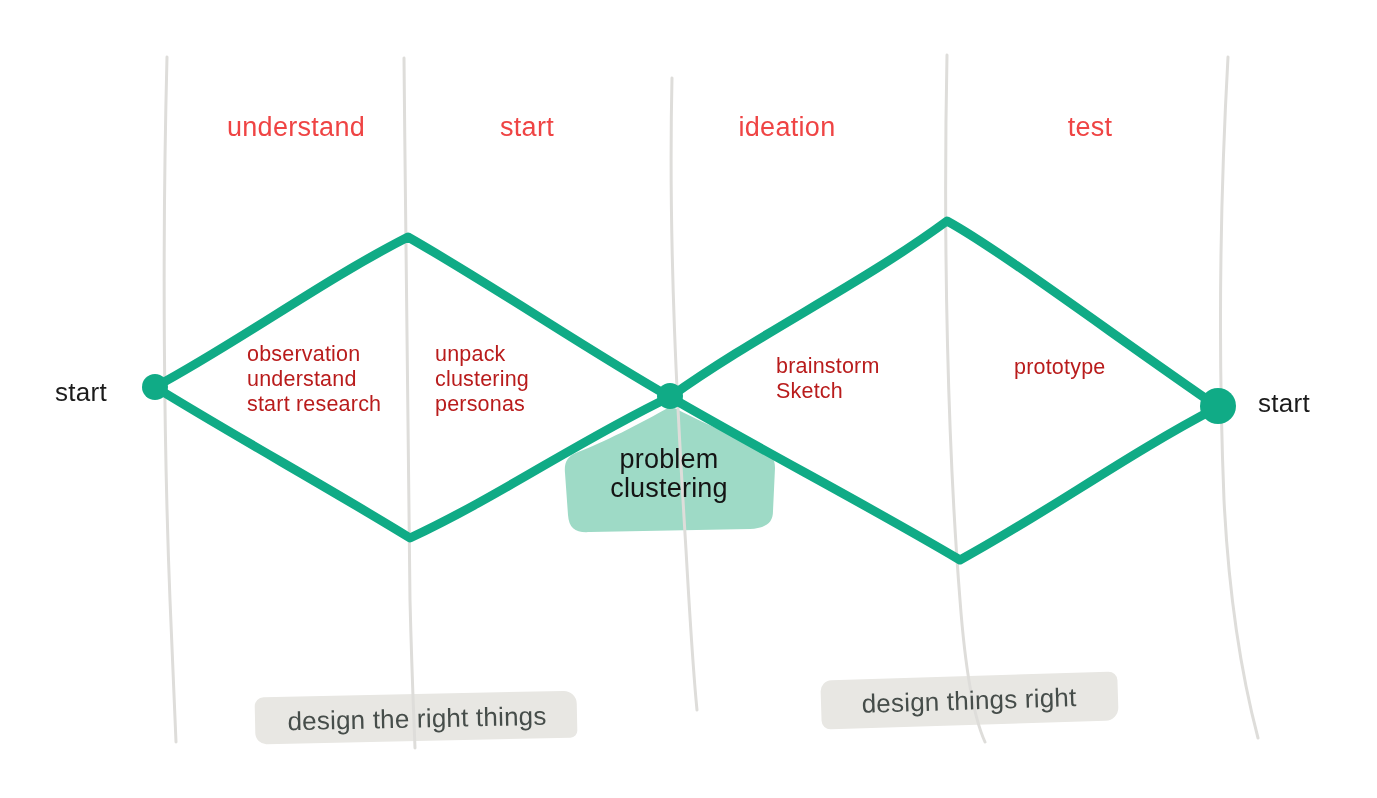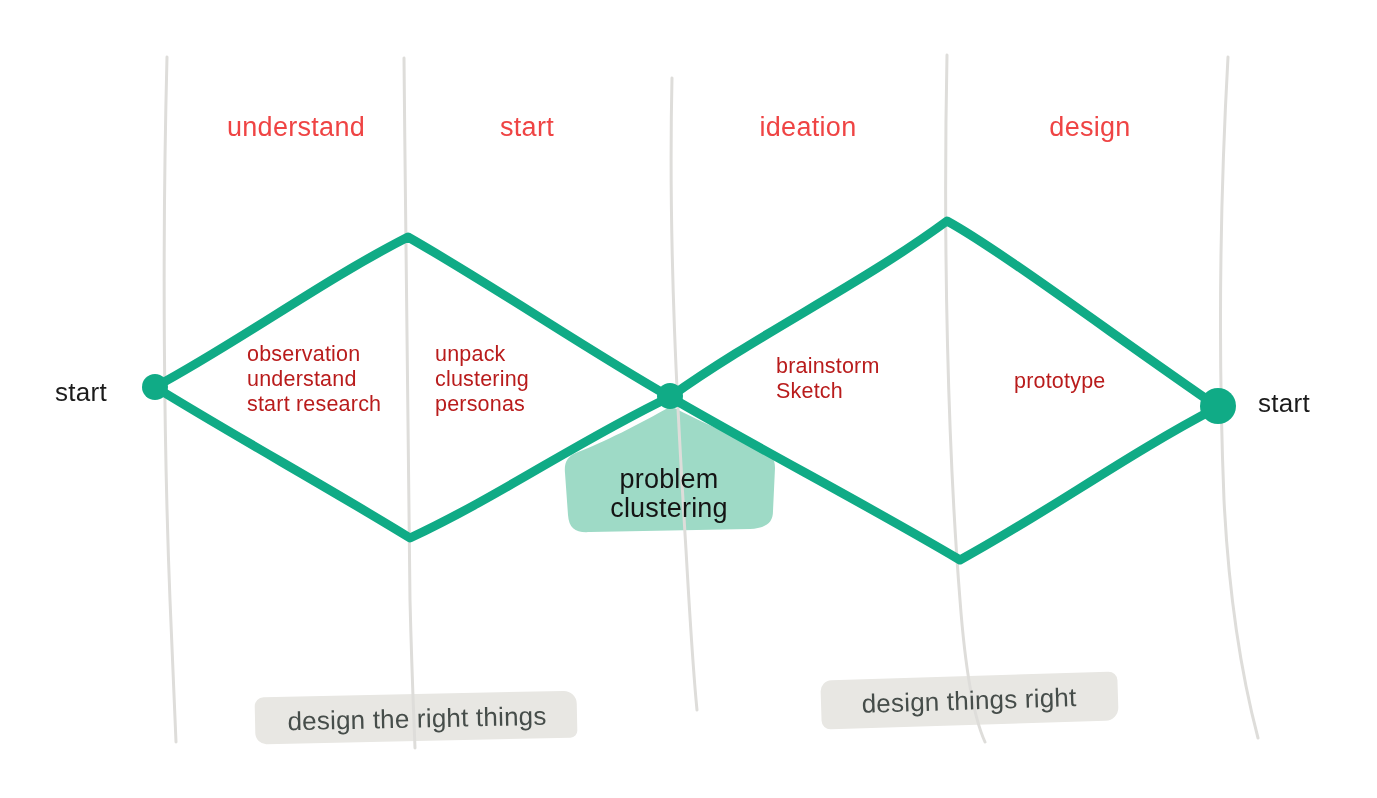--- a/index.html
+++ b/index.html
@@ -23,21 +23,21 @@
   }
   .endpoint{
     transform:translate(-50%,-50%);
     font-size:26px;color:#1b1b1b;letter-spacing:.3px;
   }
   .methods{
     font-size:21.5px;line-height:25px;color:#b91c1c;letter-spacing:.2px;
   }
   .milestone{
     left:669px;top:445px;transform:translateX(-50%);
-    text-align:center;font-size:27px;line-height:29px;color:#141414;letter-spacing:.2px;margin-top:20px;
+    text-align:center;font-size:27px;line-height:29px;color:#141414;letter-spacing:.2px;
   }
   .banner-label{
     transform:translate(-50%,-50%) rotate(-1.2deg);
     font-size:26px;color:#464d4a;letter-spacing:.2px;
   }
   .banner-label.right{transform:translate(-50%,-50%) rotate(-1.8deg);}
 </style>
 </head>
 <body>
 
@@ -71,41 +71,41 @@
            C860,501 770,455 670,397 Z"></path>
     </g>
 
     <circle cx="155" cy="387" r="13" fill="#10ab86"></circle>
     <circle cx="670" cy="396" r="13" fill="#10ab86"></circle>
     <circle cx="1218" cy="406" r="18" fill="#10ab86"></circle>
   </svg>
 
   <div class="txt phase-label" style="left:296px">understand</div>
   <div class="txt phase-label" style="left:527px">start</div>
-  <div class="txt phase-label" style="left:808px">ideation</div>
-  <div class="txt phase-label" style="left:1090px">design</div>
+  <div class="txt phase-label" style="left:787px">ideation</div>
+  <div class="txt phase-label" style="left:1090px">test</div>
 
   <div class="txt endpoint" style="left:81px;top:392px">start</div>
   <div class="txt endpoint" style="left:1284px;top:403px">start</div>
 
   <div class="txt methods" style="left:247px;top:342px">
     <div>observation</div>
     <div>understand</div>
     <div>start research</div>
   </div>
   <div class="txt methods" style="left:435px;top:342px">
     <div>unpack</div>
     <div>clustering</div>
     <div>personas</div>
   </div>
   <div class="txt methods" style="left:776px;top:354px">
     <div>brainstorm</div>
     <div>Sketch</div>
   </div>
-  <div class="txt methods" style="left:1014px;top:369px">
+  <div class="txt methods" style="left:1014px;top:355px">
     <div>prototype</div>
   </div>
 
   <div class="txt milestone">
     <div>problem</div>
     <div>clustering</div>
   </div>
 
   <div class="txt banner-label" style="left:417px;top:719px">design the right things</div>
   <div class="txt banner-label right" style="left:969px;top:701px">design things right</div>

